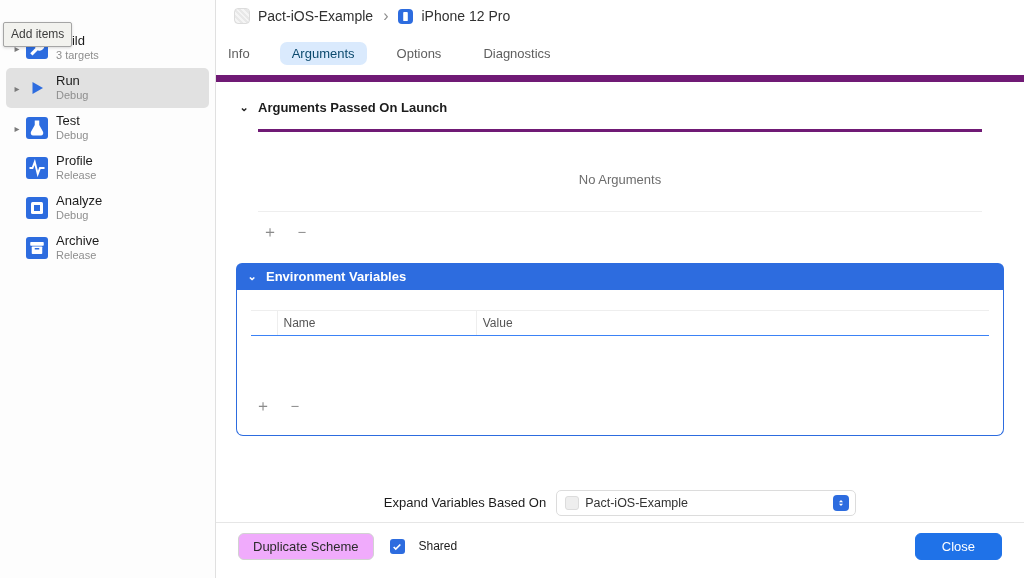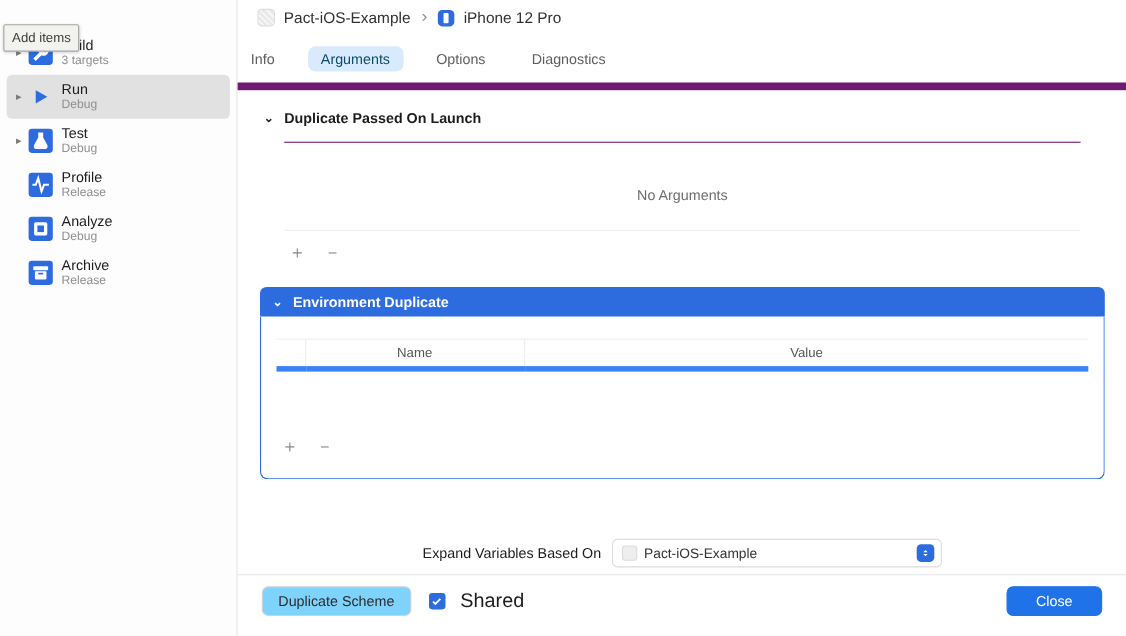--- a/index.html
+++ b/index.html
@@ -97,30 +97,30 @@
     .sect-disc { font-size: 11px; width: 12px; text-align: center; }
     .inner-box {
       border: 1.5px solid #2d6cdf; border-top: none;
       border-radius: 0 0 7px 7px; padding: 14px 14px 18px 14px;
     }
     .argbody {
       margin: 4px 22px 0 22px;
     }
     .no-args {
       text-align: center; padding: 40px 0 24px; color: #6d6d6d; font-size: 13px;
-      border-top: 1px solid #701a75; border-bottom: 1px solid #eee;
+      border-top: 3px solid #701a75; border-bottom: 1px solid #eee;
       margin-top: 10px;
     }
     .pm-row { display:flex; gap:16px; padding: 10px 4px 0 4px; color:#8a8a8a; font-size:16px; }
     .pm-btn { cursor:pointer; width:16px; text-align:center; }
     
     .envtable { width:100%; margin-top:6px; border-collapse: collapse; }
     .envtable th {
-      text-align:center; font-weight:400; color:#555; font-size:12px;
-      padding: 5px 6px; border-bottom:5px solid #3b82f6; border-top:1px solid #eee;
+      text-align:left; font-weight:400; color:#555; font-size:12px;
+      padding: 5px 6px; border-bottom:1px solid #3b82f6; border-top:1px solid #eee;
     }
     .envtable th + th, .envtable td + td { border-left: 1px solid #eee; }
     .envtable td { padding: 7px 6px; font-size: 12px; }
     .envtable tbody tr.sel { background: #e9e9e9; }
     .chk {
       width:15px;height:15px;border-radius:3px;background:#2d6cdf;
       display:inline-flex;align-items:center;justify-content:center;
       margin-right:8px; vertical-align:middle;
     }
     .chk svg{width:10px;height:10px;}
@@ -143,25 +143,25 @@
       display:inline-flex;align-items:center;justify-content:center;color:#fff;font-size:10px;
     }
     .select .appic { width:14px; height:14px; border-radius:3px; background:#eee; border:1px solid #dcdcdc; margin-right:6px; display:inline-block;}
     
     .bottom {
       border-top:1px solid #e6e6e6;
       padding: 10px 22px 18px 22px;
       display:flex; align-items:center; gap:16px;
     }
     .btn {
-      border:1px solid #d2d2d2; background:#7dd3fc; border-radius:6px;
+      border:1px solid #d2d2d2; background:#f0abfc; border-radius:6px;
       padding: 5px 14px; font-size:13px; color:#2b2b2b; cursor:pointer;
     }
     .btn.primary { background:#1f72e8; border-color:#1f72e8; color:#fff; padding:5px 26px;margin-left:48px;}
-    .shared-wrap { display:flex; align-items:center; gap:6px; font-size:18px; }
+    .shared-wrap { display:flex; gap:6px; font-size:12px; }
     .flex-spacer { flex:1; }
   </style>
 </head>
 <body>
 
 <div class="container">
 
   <aside class="sidebar">
     <div class="tooltip">Add items</div>
 
@@ -269,35 +269,35 @@
       <div class="segtab active">Arguments</div>
       <div class="segtab">Options</div>
       <div class="segtab">Diagnostics</div>
     </div>
 
     <div class="content">
 
       <div class="section">
         <div class="sect-header">
           <span class="sect-disc">⌄</span>
-          <span>Duplicate Passed On Launch</span>
+          <span>Arguments Passed On Launch</span>
         </div>
         <div class="argbody">
           <div class="no-args">No Arguments</div>
           <div class="pm-row">
             <span class="pm-btn">＋</span>
             <span class="pm-btn">－</span>
           </div>
         </div>
       </div>
 
       <div class="section" style="margin-top:20px">
         <div class="sect-header block" style="border-radius:6px 6px 0 0">
           <span class="sect-disc">⌄</span>
-          <span>Environment Duplicate</span>
+          <span>Environment Variables</span>
         </div>
         <div class="inner-box">
           <table class="envtable">
             <thead>
               <tr>
                 <th class="th-chk"></th>
                 <th class="th-name">Name</th>
                 <th>Value</th>
               </tr>
             </thead>

